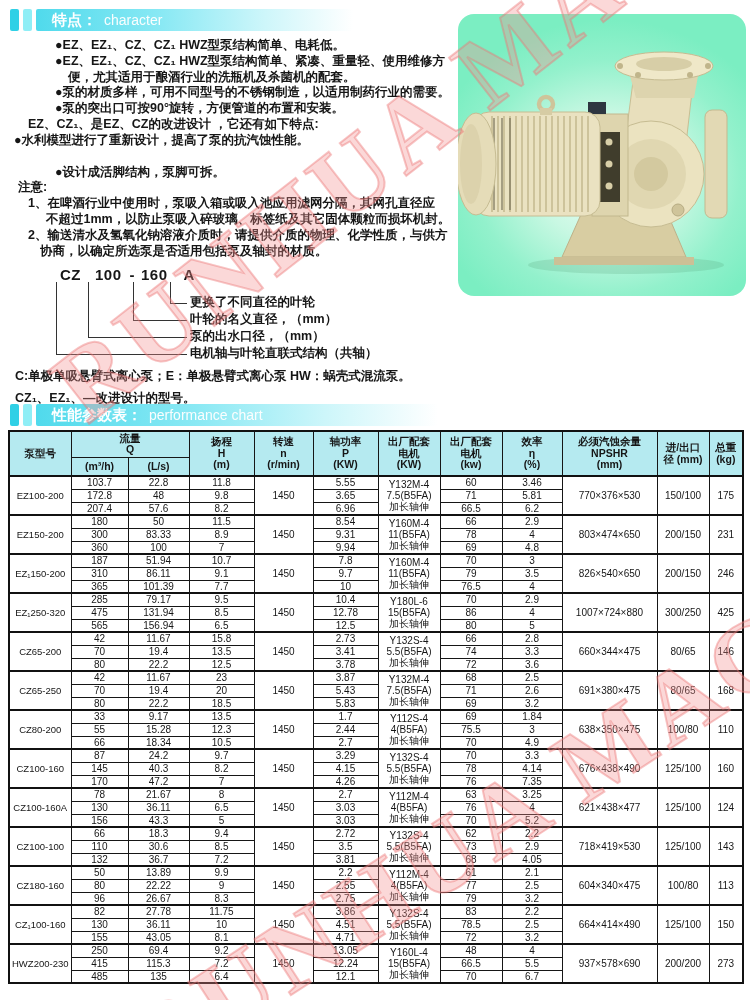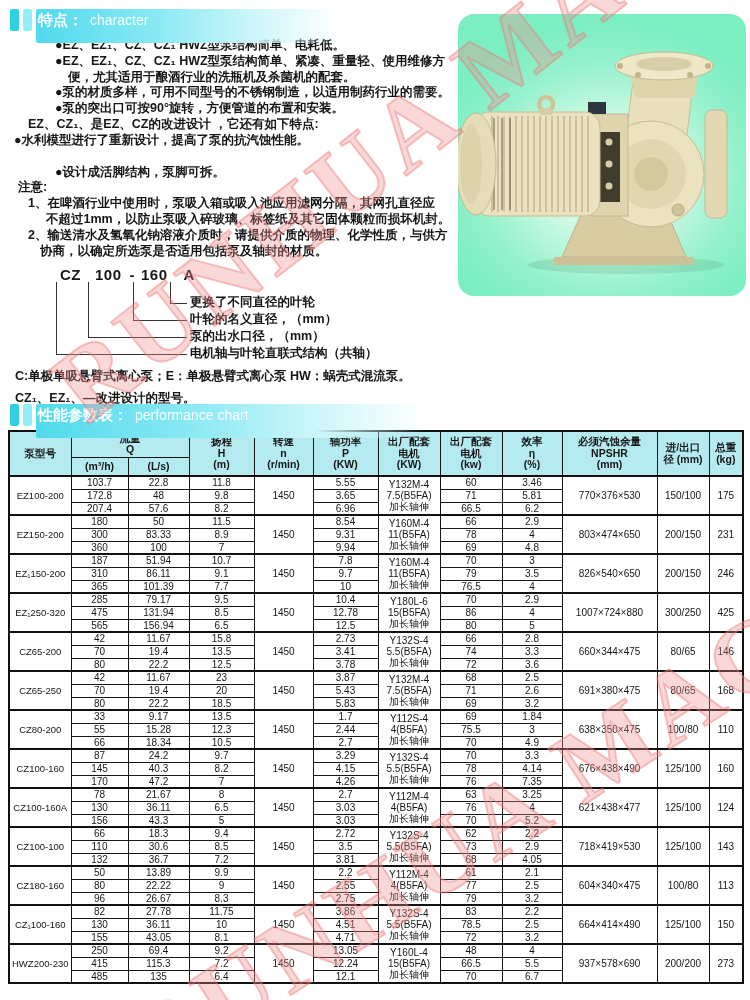--- a/index.html
+++ b/index.html
@@ -4,21 +4,21 @@
 <style>
   html,body{margin:0;padding:0;background:#ffffff;}
   body{width:750px;height:1000px;font-family:"Liberation Sans","DejaVu Sans",sans-serif;color:#161616;}
   .page{position:relative;width:750px;height:1000px;overflow:hidden;background:#ffffff;}
 
   
   .sbar{position:absolute;left:10px;height:22px;display:flex;align-items:stretch;z-index:2;}
   .chip{width:9px;margin-right:4px;border-radius:2px;}
   .chip1{background:#2fd0e6;}
   .chip2{background:#8feef6;}
-  .bartext{height:34px;line-height:22px;padding:0 16px 0 2px;border-radius:2px;
+  .bartext{height:22px;line-height:22px;padding:0 16px 0 16px;border-radius:2px;
     background:linear-gradient(90deg,#50daec 0%,#8ae9f4 40%,#cdf6fa 72%,rgba(255,255,255,0) 100%);
     color:#ffffff;font-size:15px;font-weight:700;white-space:nowrap;}
   .bartext .en{font-weight:400;font-size:14px;margin-left:7px;opacity:.96;}
 
   
   #features-lines{position:absolute;left:14px;top:38px;width:444px;z-index:1;}
   #features-lines .fline{font-size:12.5px;line-height:15.8px;font-weight:600;white-space:nowrap;}
 
   
   .photo{position:absolute;left:458px;top:14px;width:288px;height:282px;border-radius:16px;z-index:1;

